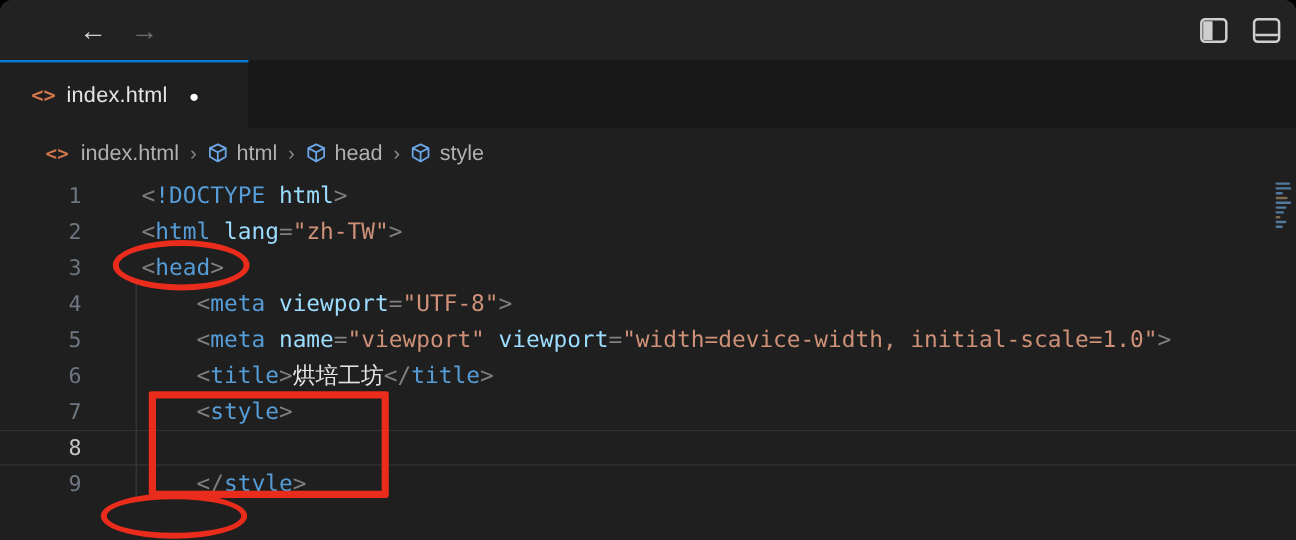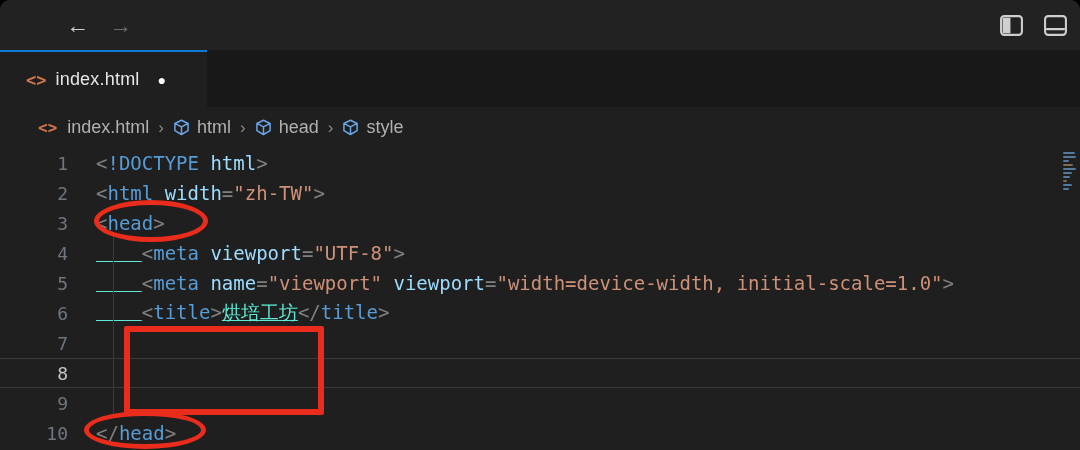--- a/index.html
+++ b/index.html
@@ -38,28 +38,28 @@
   .breadcrumb .code-glyph { font-size: 16px; margin-right: 10px; }
   .crumb { display: flex; align-items: center; }
   .crumb-sep { color: #8a8a8a; font-size: 17px; margin: 0 9px; }
   .cube-icon { margin-right: 7px; display: inline-flex; }
 
   
   .editor { position: relative; height: 302px; background: #1f1f1f;
             font-family: "DejaVu Sans Mono", monospace; font-size: 19px; }
   .code-line { height: 30px; display: flex; align-items: center; }
   .gutter { width: 68px; flex: none; text-align: right; color: #6e7681; font-size: 18px; }
-  .code { margin-left: 28px; white-space: pre; }
+  .code { margin-left: 50px; white-space: pre; }
   .code-line.active { box-shadow: inset 0 1px 0 #3a3a3a, inset 0 -1px 0 #3a3a3a; }
   .code-line.active .gutter { color: #c6c6c6; }
   .tok-p { color: #808080; }
   .tok-t { color: #569cd6; }
   .tok-a { color: #9cdcfe; }
   .tok-s { color: #ce9178; }
-  .tok-x { color: #5eead4; text-decoration: underline; }
+  .tok-x { color: #e5e5e5; }
   .indent-guide { position: absolute; left: 113px; top: 87px; width: 1px; height: 180px; background: #3a3a3a; }
 
   .minimap { position: absolute; right: 1px; top: 0; width: 16px; padding-top: 2px; }
   .mbar { height: 2px; margin: 2px 2px 2px 0; background: #53799c; border-radius: 1px; }
   .mbar:nth-child(4n) { background: #7c6a52; }
 
   
   .annot { position: absolute; pointer-events: none; border-style: solid; border-color: #e92c1b; background: transparent; }
   .annot-ellipse { border-width: 5px; border-radius: 50%; }
   .annot-head  { left: 94px;  top: 200px; width: 114px; height: 42px; }
@@ -136,51 +136,49 @@
   </div>
 
   <div class="editor">
     <div>
         <div class="code-line">
           <div class="gutter">1</div>
           <div class="code"><span class="tok-p">&lt;</span><span class="tok-t">!DOCTYPE</span><span class="tok-a"> html</span><span class="tok-p">&gt;</span></div>
         </div>
         <div class="code-line">
           <div class="gutter">2</div>
-          <div class="code"><span class="tok-p">&lt;</span><span class="tok-t">html</span><span class="tok-a"> width</span><span class="tok-p">=</span><span class="tok-s">"zh-TW"</span><span class="tok-p">&gt;</span></div>
+          <div class="code"><span class="tok-p">&lt;</span><span class="tok-t">html</span><span class="tok-a"> lang</span><span class="tok-p">=</span><span class="tok-s">"zh-TW"</span><span class="tok-p">&gt;</span></div>
         </div>
         <div class="code-line">
           <div class="gutter">3</div>
           <div class="code"><span class="tok-p">&lt;</span><span class="tok-t">head</span><span class="tok-p">&gt;</span></div>
         </div>
         <div class="code-line">
           <div class="gutter">4</div>
           <div class="code"><span class="tok-x">    </span><span class="tok-p">&lt;</span><span class="tok-t">meta</span><span class="tok-a"> viewport</span><span class="tok-p">=</span><span class="tok-s">"UTF-8"</span><span class="tok-p">&gt;</span></div>
         </div>
         <div class="code-line">
           <div class="gutter">5</div>
           <div class="code"><span class="tok-x">    </span><span class="tok-p">&lt;</span><span class="tok-t">meta</span><span class="tok-a"> name</span><span class="tok-p">=</span><span class="tok-s">"viewport"</span><span class="tok-a"> viewport</span><span class="tok-p">=</span><span class="tok-s">"width=device-width, initial-scale=1.0"</span><span class="tok-p">&gt;</span></div>
         </div>
         <div class="code-line">
           <div class="gutter">6</div>
           <div class="code"><span class="tok-x">    </span><span class="tok-p">&lt;</span><span class="tok-t">title</span><span class="tok-p">&gt;</span><span class="tok-x">烘培工坊</span><span class="tok-p">&lt;/</span><span class="tok-t">title</span><span class="tok-p">&gt;</span></div>
         </div>
         <div class="code-line">
           <div class="gutter">7</div>
+          <div class="code"><span class="tok-x">    </span><span class="tok-p">&lt;</span><span class="tok-t">style</span><span class="tok-p">&gt;</span></div>
         </div>
         <div class="code-line active">
           <div class="gutter">8</div>
           <div class="code"></div>
         </div>
         <div class="code-line">
           <div class="gutter">9</div>
-        </div>
-        <div class="code-line">
-          <div class="gutter">10</div>
-          <div class="code"><span class="tok-p">&lt;/</span><span class="tok-t">head</span><span class="tok-p">&gt;</span></div>
+          <div class="code"><span class="tok-x">    </span><span class="tok-p">&lt;/</span><span class="tok-t">style</span><span class="tok-p">&gt;</span></div>
         </div>
       </div>
     <div class="indent-guide"></div>
     <div class="minimap">
         <div class="mbar" style="width: 12px;"></div>
         <div class="mbar" style="width: 13px;"></div>
         <div class="mbar" style="width: 6px;"></div>
         <div class="mbar" style="width: 10px;"></div>
         <div class="mbar" style="width: 13px;"></div>
         <div class="mbar" style="width: 9px;"></div>

